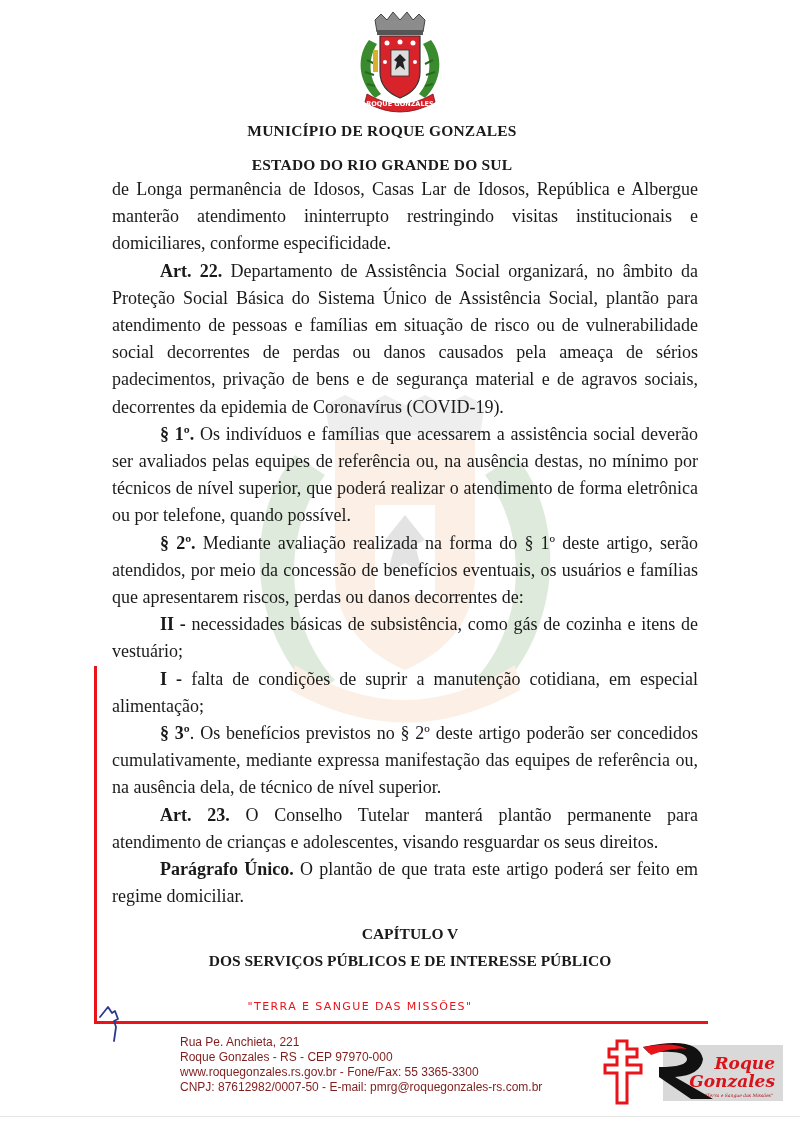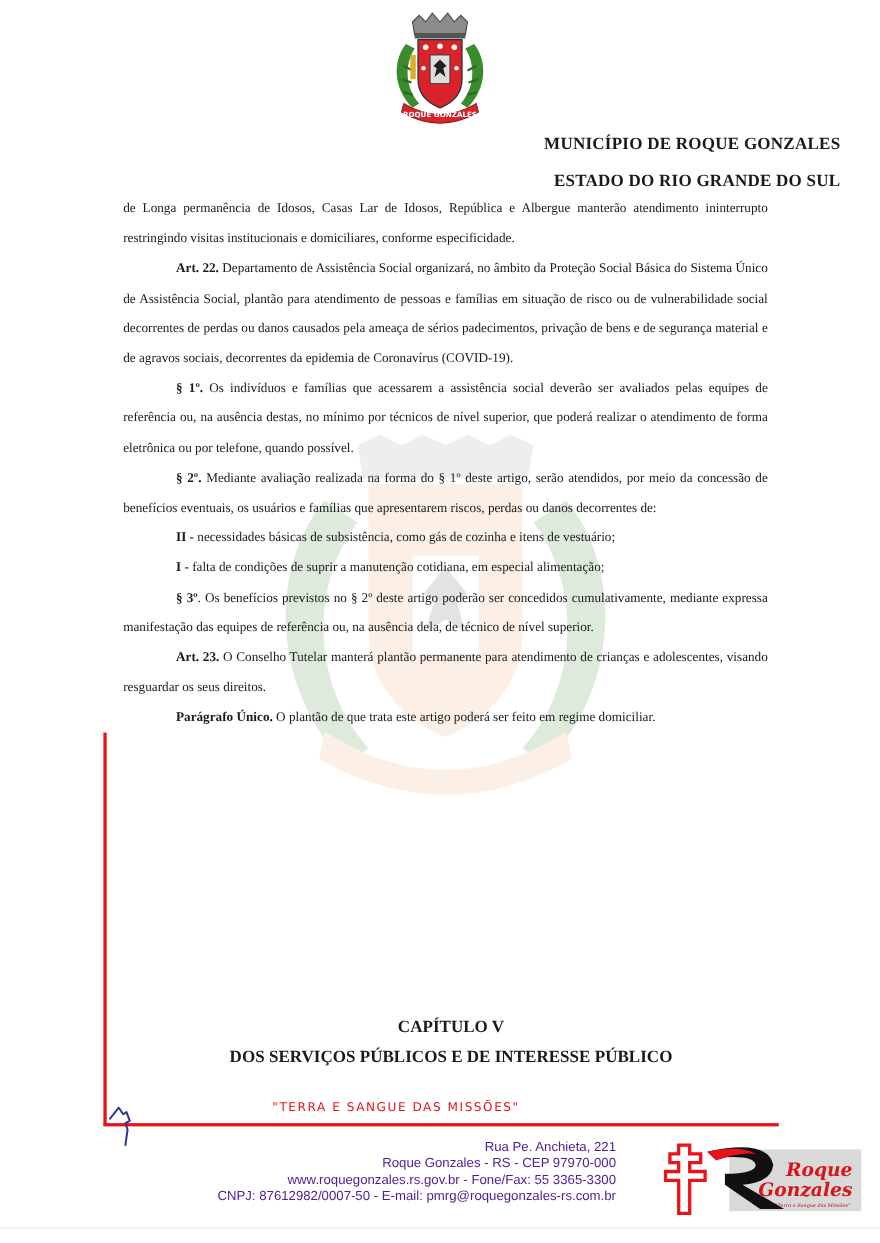--- a/index.html
+++ b/index.html
@@ -1,41 +1,41 @@
 <!DOCTYPE html>
 <html><head>
   <meta charset="utf-8">
   <style>
     html, body { margin: 0; padding: 0; background: #ffffff; }
     body { width: 800px; height: 1130px; position: relative; overflow: hidden; font-family: "Liberation Serif", serif; color: #1a1a1a; }
 
     .crest { position: absolute; left: 347px; top: 10px; width: 106px; height: 106px; }
     .watermark { position: absolute; left: 235px; top: 395px; width: 340px; height: 330px; opacity: 0.16; }
 
-    .header-title { position: absolute; left: 0; width: 764px; text-align: right; font-weight: bold; font-size: 15.5px; letter-spacing: 0.2px; }
+    .header-title { position: absolute; left: 0; width: 764px; text-align: center; font-weight: bold; font-size: 15.5px; letter-spacing: 0.2px; }
     .ht1 { top: 122px; }
     .ht2 { top: 156px; }
 
-    .body-text { position: absolute; left: 112px; width: 586px; top: 176px; font-size: 12px; line-height: 27.2px; }
+    .body-text { position: absolute; left: 112px; width: 586px; top: 176px; font-size: 18px; line-height: 27.2px; }
     .body-text p { margin: 0; text-align: justify; }
     .body-text p.indent { text-indent: 48px; }
     .body-text b { font-weight: bold; }
 
     .chapter { position: absolute; left: 0; width: 800px; text-align: center; font-weight: bold; font-size: 15.5px; }
     .ch1 { top: 925px; left: 10px; }
     .ch2 { top: 952px; left: 10px; }
 
     .red-vline { position: absolute; left: 94px; top: 666px; width: 3px; height: 357px; background: #e8141a; }
     .red-hline { position: absolute; left: 94px; top: 1021px; width: 614px; height: 3px; background: #e8141a; }
 
     .signature { position: absolute; left: 98px; top: 1005px; width: 36px; height: 38px; }
 
     .motto { position: absolute; left: 0; width: 800px; top: 1000px; text-align: center; font-family: "DejaVu Sans", sans-serif; font-size: 11px; color: #e8141a; letter-spacing: 1.4px; left: -40px; }
 
-    .footer { position: absolute; left: 180px; width: 380px; top: 1035px; text-align: right; font-family: "Liberation Sans", sans-serif; font-size: 12px; line-height: 15px; color: #4c1d95; }
+    .footer { position: absolute; left: 180px; width: 380px; top: 1035px; text-align: left; font-family: "Liberation Sans", sans-serif; font-size: 12px; line-height: 15px; color: #7f1d1d; }
 
     .footer-logo { position: absolute; left: 603px; top: 1037px; width: 182px; height: 70px; }
     .bottom-rule { position: absolute; left: 0; top: 1116px; width: 800px; height: 1px; background: #e6e6e6; }
   </style>
 </head>
 <body>
 
 <svg class="crest" viewBox="0 0 106 106">
 
   <path d="M22 30 C10 45 10 70 28 88 L34 84 C22 70 20 50 30 34 Z" fill="#3a8a2e"></path>

